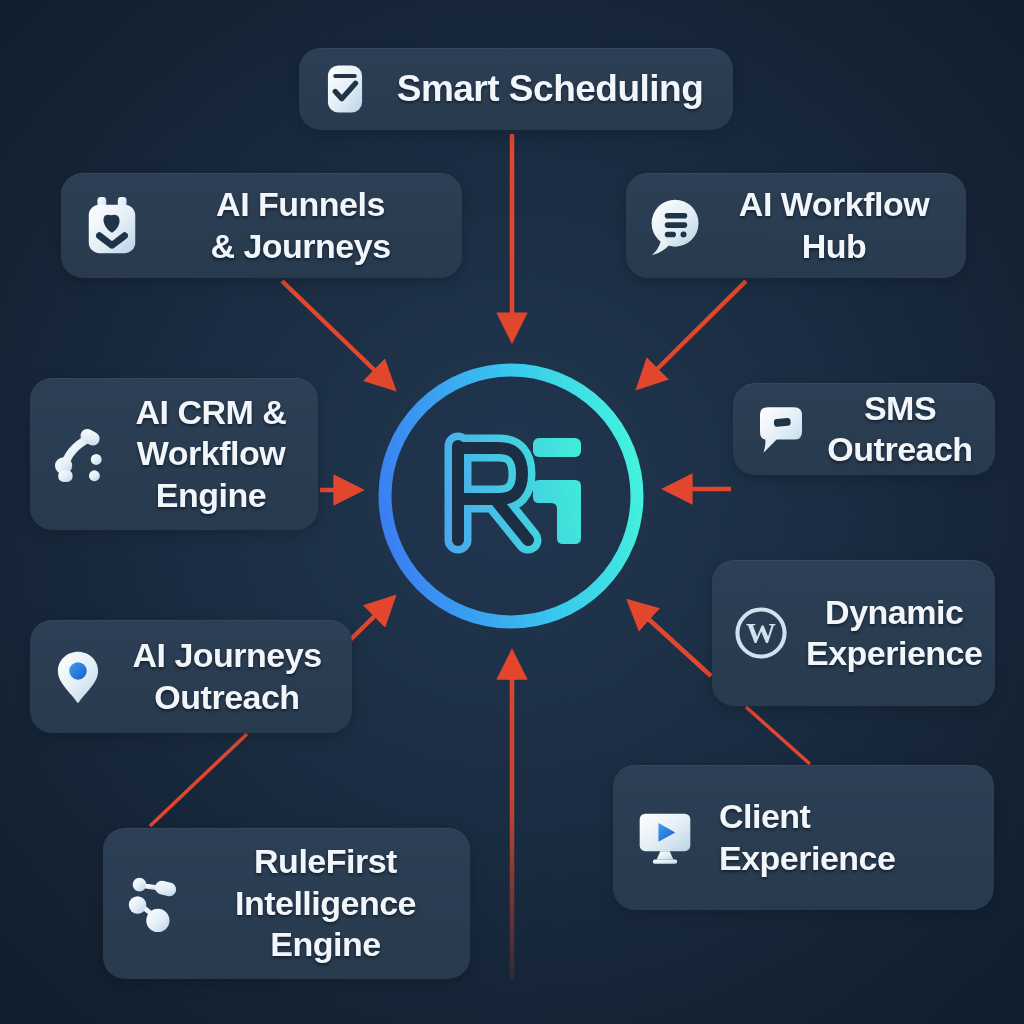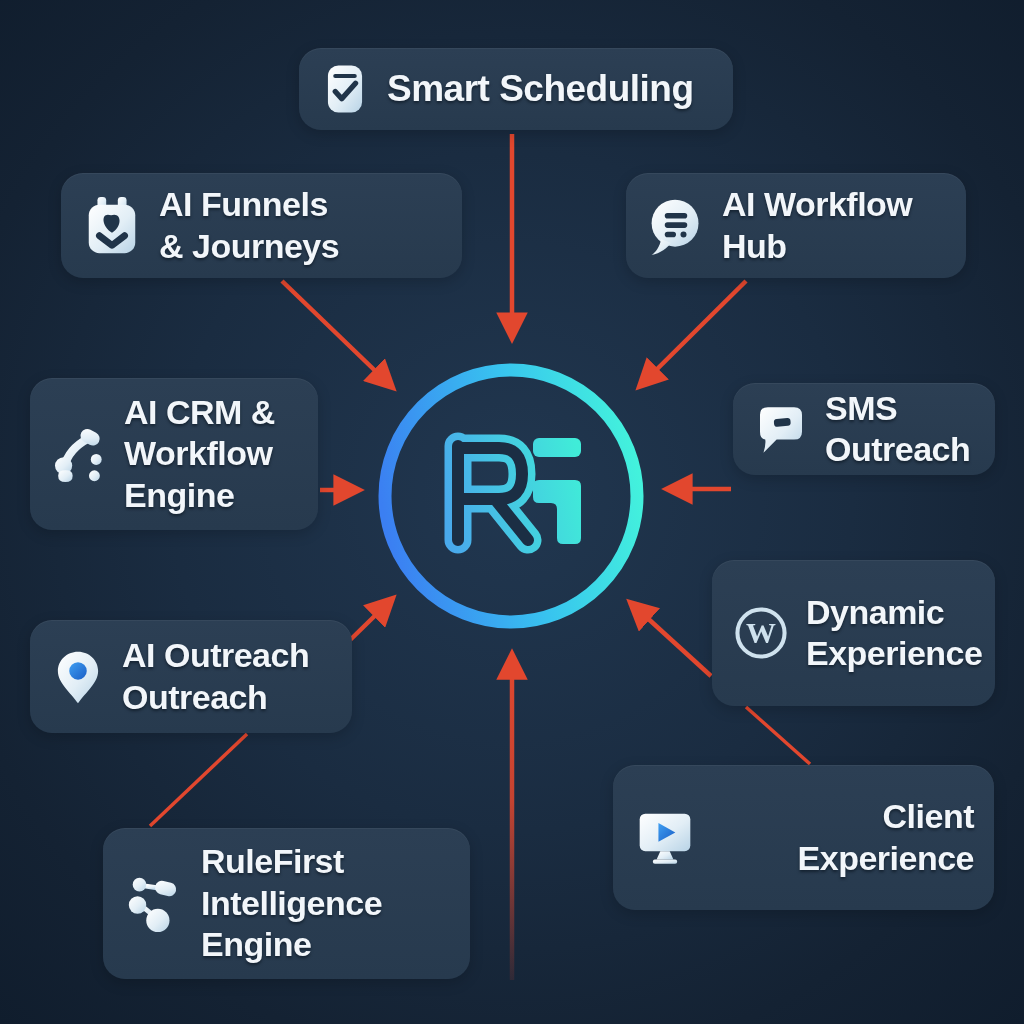--- a/index.html
+++ b/index.html
@@ -16,27 +16,27 @@
     font-family:"Liberation Sans", sans-serif;
   }
   .node{
     position:absolute;display:flex;align-items:center;
     background:linear-gradient(180deg,var(--card) 0%,var(--card2) 100%);
     border-radius:22px;box-shadow:inset 0 1px 0 rgba(255,255,255,.05), 0 4px 14px rgba(0,0,0,.18);
     padding:0 20px;box-sizing:border-box;gap:16px;
   }
   .node .icon{flex:0 0 auto;display:flex;align-items:center;justify-content:center;}
   .node .label{
-    flex:1;color:var(--text);font-weight:700;
+    flex:1;text-align:center;color:var(--text);font-weight:700;
     font-size:34px;line-height:1.22;letter-spacing:-.5px;
     text-shadow:0 2px 3px rgba(4,12,22,.55);
   }
   .node .label .ln{white-space:nowrap;}
   #n-smart .label{font-size:37px;}
-  #n-client .label{text-align:right;padding-left:6px;margin-left:44px;}
+  #n-client .label{text-align:left;padding-left:6px;}
   svg{display:block;}
   .overlay{position:absolute;left:0;top:0;pointer-events:none;}
 </style>
 </head>
 <body>
 
 <svg width="0" height="0" style="position:absolute" aria-hidden="true">
   <defs>
     <linearGradient id="iconGrad" x1="0" y1="0" x2="1" y2="1">
       <stop offset="0" stop-color="#ffffff"></stop>
@@ -182,21 +182,21 @@
 </div>
 
 <div class="node" id="n-insights" style="left:30px;top:620px;width:322px;height:113px">
   <span class="icon">
     <svg width="56" height="60" viewBox="0 0 64 64">
       <path d="M32,3 C19,3 9,13 9,25 C9,39 24,50 32,62 C40,50 55,39 55,25 C55,13 45,3 32,3 Z" fill="url(#iconGrad)"></path>
       <circle cx="32" cy="25" r="10" fill="url(#blueGrad)"></circle>
     </svg>
   </span>
   <div class="label">
-    <div class="ln">AI Outreach</div>
+    <div class="ln">AI Journeys</div>
     <div class="ln">Outreach</div>
   </div>
 </div>
 
 <div class="node" id="n-web" style="left:712px;top:560px;width:283px;height:146px">
   <span class="icon">
     <svg width="58" height="58" viewBox="0 0 64 64">
       <circle cx="32" cy="32" r="26" fill="none" stroke="#cfe2ee" stroke-width="4.5"></circle>
       <text x="32" y="43" text-anchor="middle" font-family="Liberation Serif, serif" font-weight="bold" font-size="33" fill="#cfe2ee">W</text>
     </svg>

